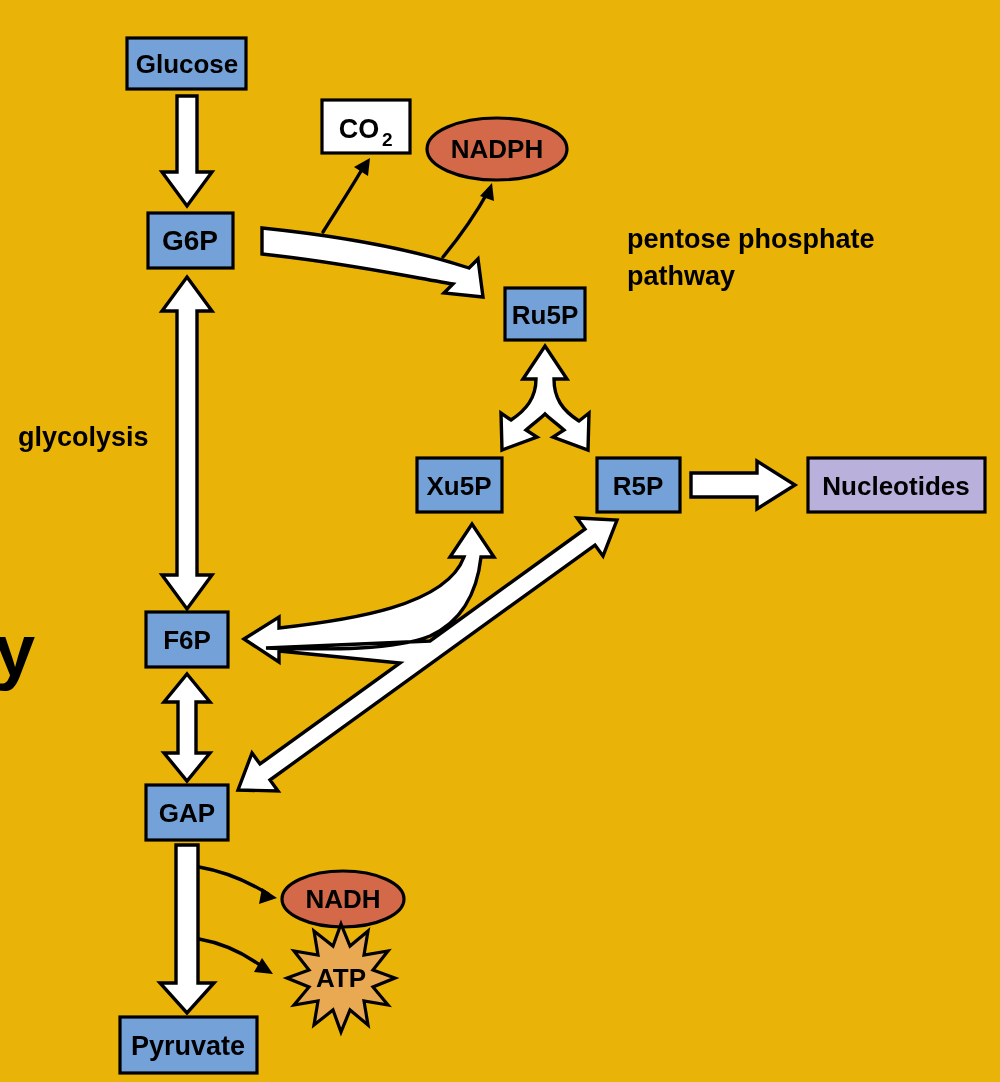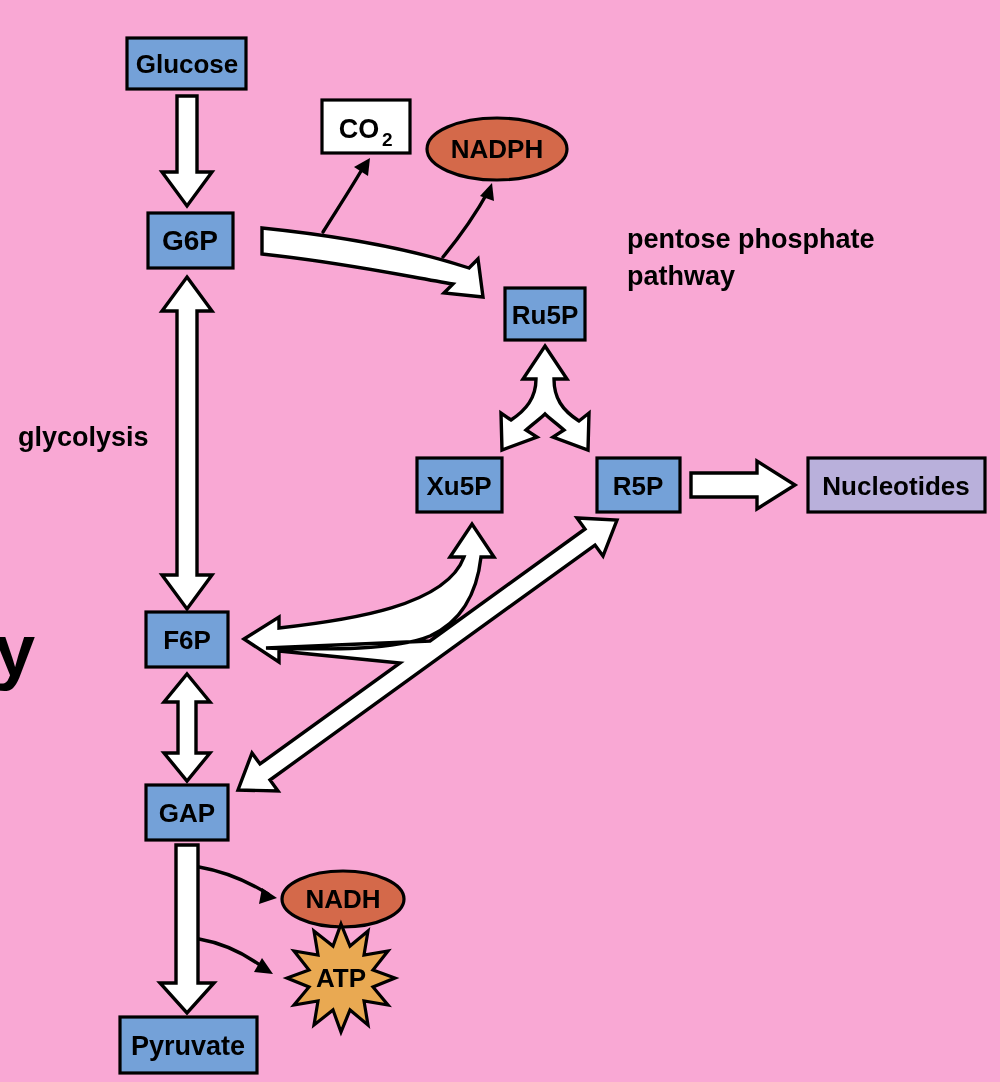--- a/index.html
+++ b/index.html
@@ -1,16 +1,16 @@
 <!DOCTYPE html>
 <html><head>
 <meta charset="utf-8">
 <style>
   html,body{margin:0;padding:0;background:#fff;}
-  .canvas{position:relative;width:1000px;height:1082px;background:#f9a8d4;overflow:hidden;}
+  .canvas{position:relative;width:1000px;height:1082px;background:#eab308;overflow:hidden;}
   svg{display:block;}
   .hollow{fill:#ffffff;stroke:#000000;stroke-width:3.4;stroke-linejoin:miter;}
   .box{stroke:#000000;stroke-width:3.2;}
   .thin{fill:none;stroke:#000000;stroke-width:3.4;stroke-linecap:round;}
   .thinhead{fill:#000000;stroke:none;}
   .lbl{font-family:"Liberation Sans",sans-serif;font-weight:bold;fill:#000;text-anchor:middle;}
   .annot{font-family:"Liberation Sans",sans-serif;font-weight:bold;fill:#000;text-anchor:start;}
 </style>
 </head>
 <body>

